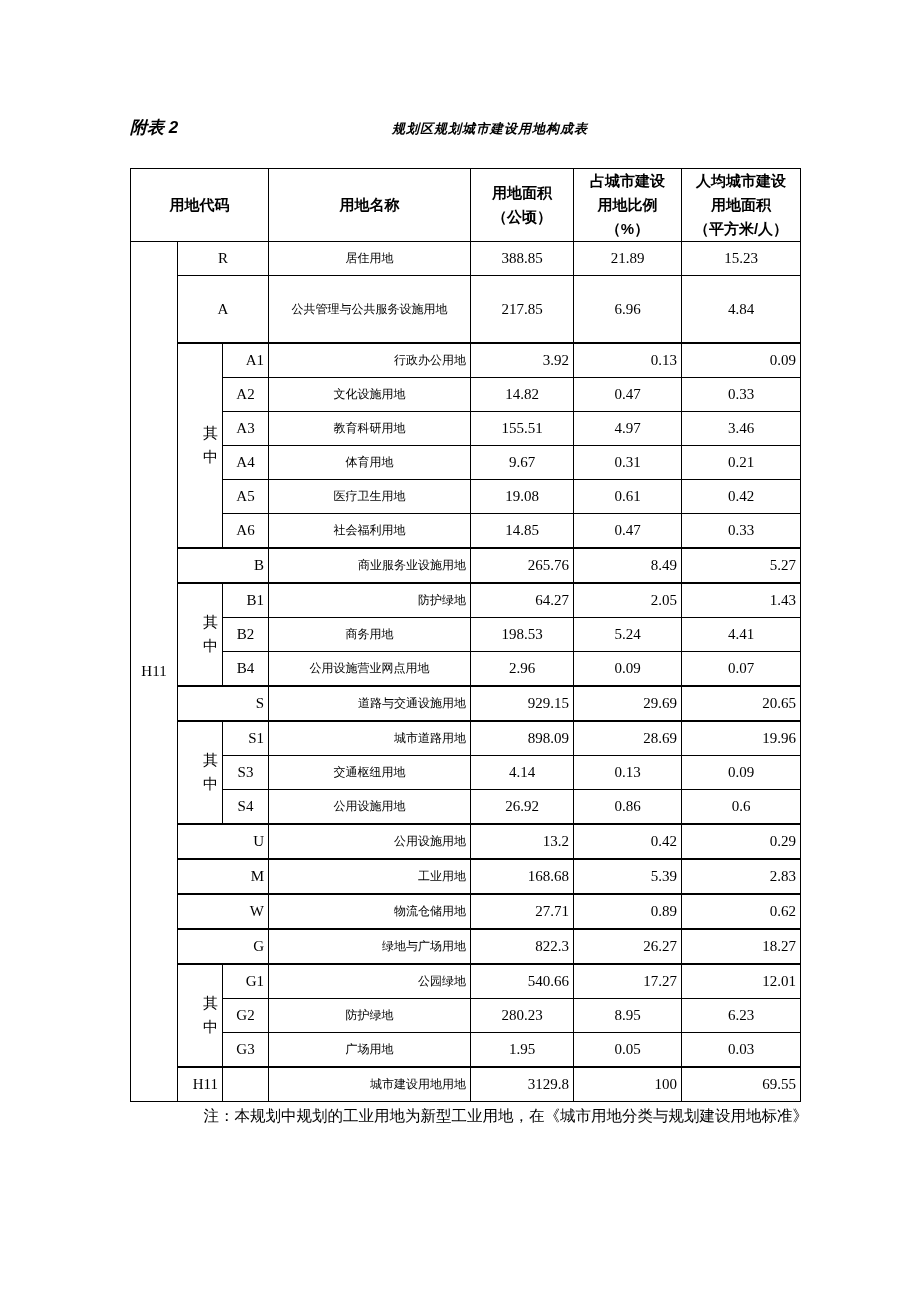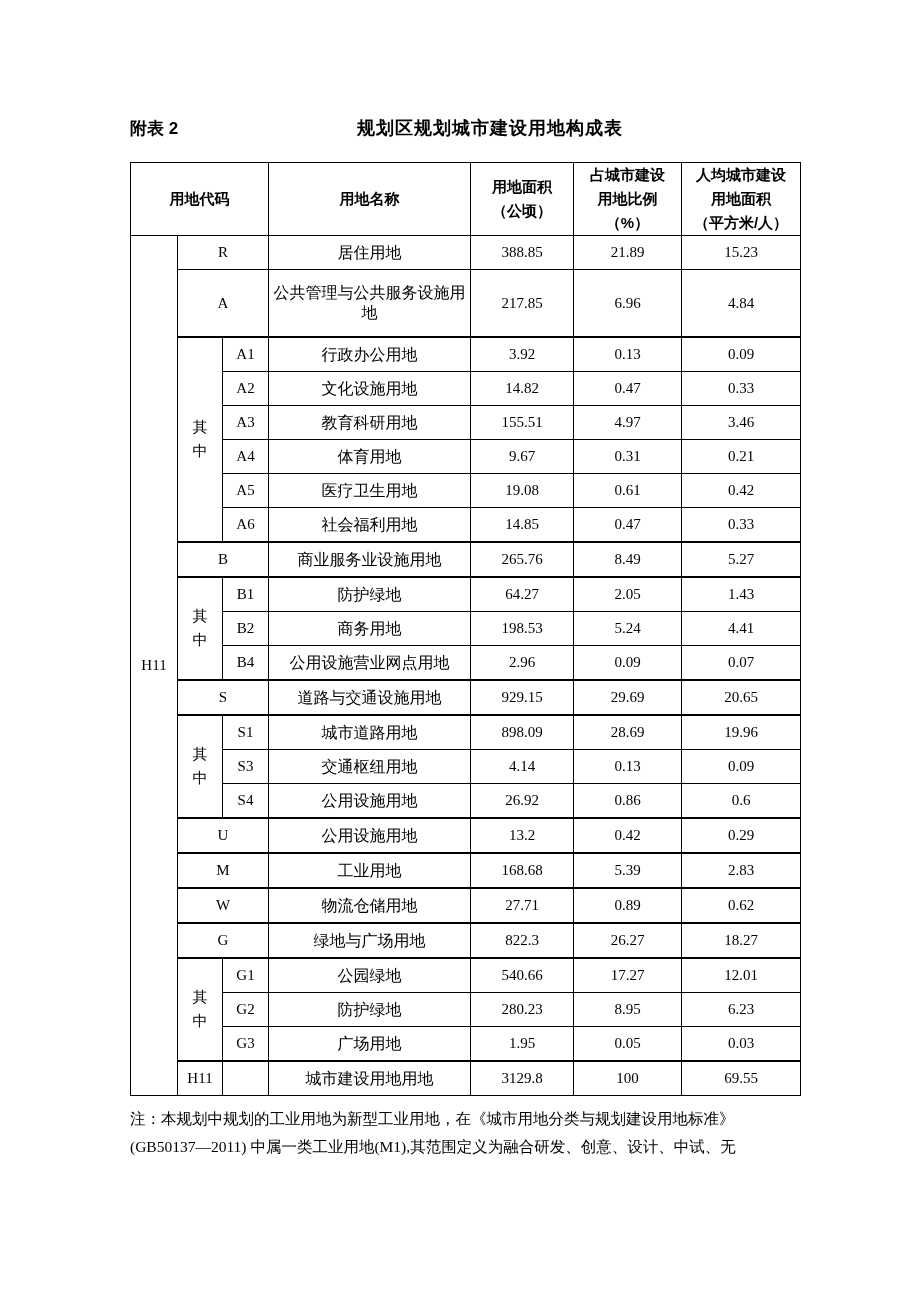--- a/index.html
+++ b/index.html
@@ -4,52 +4,52 @@
 <style>
   html, body { margin: 0; padding: 0; background: #ffffff; }
   body {
     width: 920px; height: 1302px;
     font-family: "Liberation Serif", "DejaVu Serif", serif;
     color: #000;
   }
   .page { position: relative; width: 920px; height: 1302px; background: #fff; overflow: hidden; }
   .content { position: absolute; left: 130px; top: 116px; width: 672px; }
 
-  .titlebar { display: flex; align-items: baseline; margin-bottom: 20px; height: 26px; }
+  .titlebar { display: flex; align-items: baseline; margin-bottom: 26px; height: 26px; font-style: italic; }
   .table-label {
     font-family: "Liberation Sans", "DejaVu Sans", sans-serif;
     font-weight: bold; font-size: 17px; white-space: nowrap;
   }
   .page-title {
     font-family: "Liberation Sans", "DejaVu Sans", sans-serif;
-    font-weight: bold; font-size: 18px; flex: 1; text-align: center;
+    font-weight: bold; font-size: 13px; flex: 1; text-align: center;
     letter-spacing: 1px;
   }
 
   table.landuse {
     border-collapse: collapse; table-layout: fixed; width: 670px;
   }
   table.landuse th, table.landuse td {
     border: 1px solid #000; text-align: center; vertical-align: middle;
     padding: 0 4px; overflow: hidden;
   }
   table.landuse th {
     font-family: "Liberation Sans", "DejaVu Sans", sans-serif;
     font-weight: bold; font-size: 15px; height: 72px;
     white-space: pre-line; line-height: 1.6; font-weight: 700;
   }
   table.landuse td { font-size: 15px; height: 33px; line-height: 1.25; }
-  table.landuse td.name { font-size: 16px; }
+  table.landuse td.name { font-size: 12px; }
   table.landuse tr.tall td { height: 66px; }
-  table.landuse tr.thick td { border-top-width: 2px; }
+  table.landuse tr.thick td { border-top-width: 2px; text-align: right; }
   td.qz span { display: block; line-height: 1.55; font-size: 15px; }
 
   .note {
-    margin-top: 9px; width: 678px;
-    font-size: 15.5px; line-height: 28px;
+    width: 678px;
+    font-size: 15.5px; line-height: 28px; text-align: right;
   }
   .note div { white-space: nowrap; }
 </style>
 </head>
 <body>
 
 <div class="page">
   <div class="content">
 
     <div class="titlebar">
@@ -266,17 +266,16 @@
             <td class="name">城市建设用地用地</td>
             <td>3129.8</td>
             <td>100</td>
             <td>69.55</td>
           </tr>
         </tbody>
     </table>
 
     <div class="note">
       <div>注：本规划中规划的工业用地为新型工业用地，在《城市用地分类与规划建设用地标准》</div>
-      <div>(GB50137—2011) 中属一类工业用地(M1),其范围定义为融合研发、创意、设计、中试、无</div>
     </div>
 
   </div>
 </div>
 
 </body></html>

